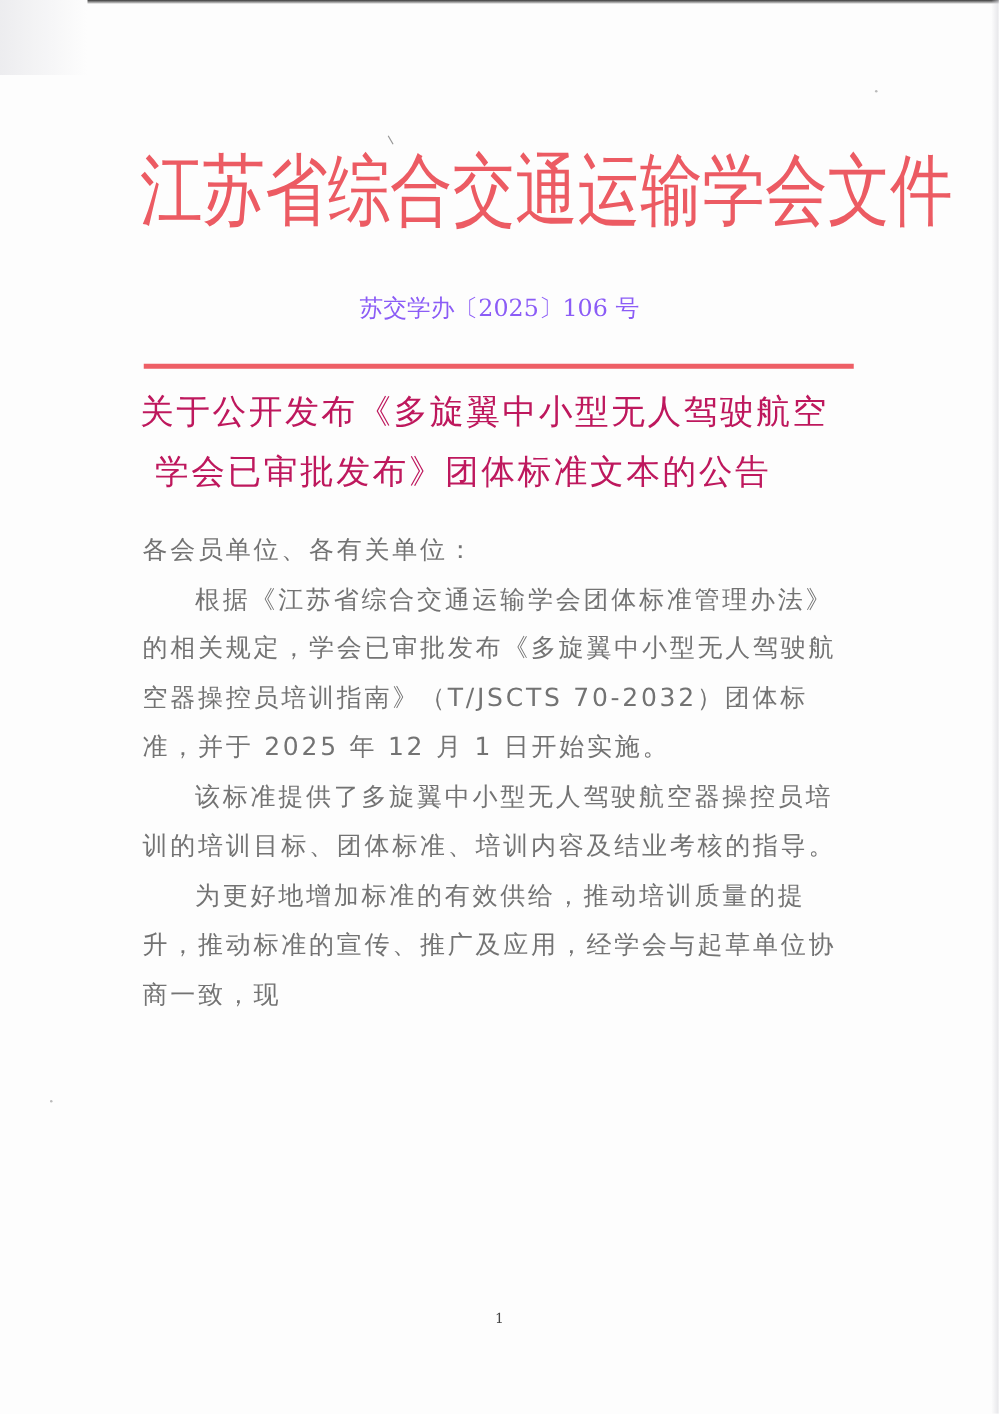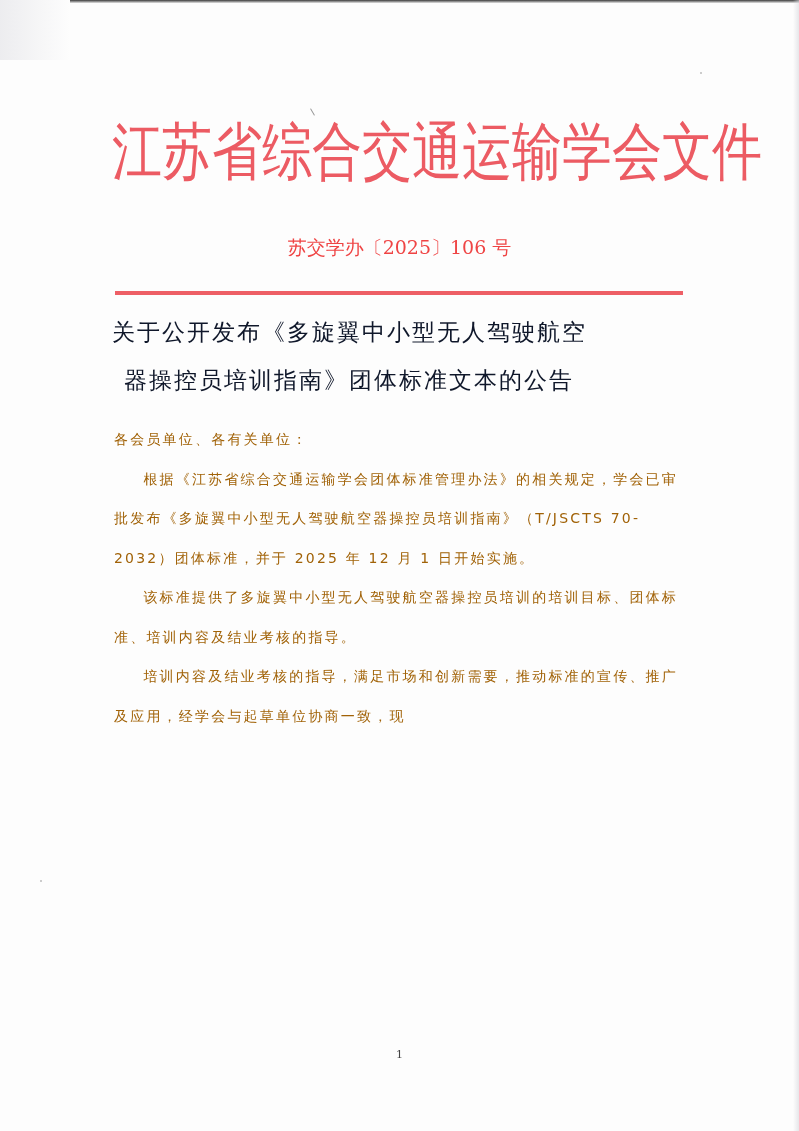--- a/index.html
+++ b/index.html
@@ -55,54 +55,54 @@
       transform-origin: left center;
     }
     .doc-number {
       position: absolute;
       left: 0;
       top: 232px;
       width: 799px;
       text-align: center;
       font-size: 19px;
       line-height: 30px;
-      color: #ef4444;
+      color: #8b5cf6;
       padding-left: 0;
     }
     .red-rule {
       position: absolute;
       left: 115px;
       top: 291px;
       width: 568px;
       height: 4px;
       background: #ee5f66;
     }
     .title {
       position: absolute;
       left: 112px;
       top: 308px;
       width: 580px;
-      font-family: Liberation Sans, sans-serif;
-      font-size: 23px;
+      font-family: Liberation Mono, monospace;
+      font-size: 27px;
       line-height: 48px;
-      color: #0f172a;
+      color: #be185d;
       letter-spacing: 2px;
     }
     .title .line2 {
       display: block;
       padding-left: 12px;
     }
     .body {
       position: absolute;
       left: 114px;
       top: 420px;
       width: 570px;
       font-family: "DejaVu Sans", sans-serif;
-      font-size: 14px;
-      color: #a16207;
+      font-size: 20px;
+      color: #737373;
       letter-spacing: 2.2px;
     }
     .body p {
       margin: 0;
       line-height: 39.5px;
     }
     .body p.indent {
       text-indent: 2.1em;
     }
     .salutation {
@@ -133,27 +133,27 @@
 <div class="right-edge"></div>
 
 <div class="masthead">江苏省综合交通运输学会文件</div>
 
 <div class="doc-number">苏交学办〔2025〕106 号</div>
 
 <div class="red-rule"></div>
 
 <div class="title">
   <span class="line1">关于公开发布《多旋翼中小型无人驾驶航空</span>
-  <span class="line2">器操控员培训指南》团体标准文本的公告</span>
+  <span class="line2">学会已审批发布》团体标准文本的公告</span>
 </div>
 
 <div class="body">
   <p class="salutation">各会员单位、各有关单位：</p>
   <p class="indent">根据《江苏省综合交通运输学会团体标准管理办法》的相关规定，学会已审批发布《多旋翼中小型无人驾驶航空器操控员培训指南》（T/JSCTS 70-2032）团体标准，并于 2025 年 12 月 1 日开始实施。</p>
   <p class="indent">该标准提供了多旋翼中小型无人驾驶航空器操控员培训的培训目标、团体标准、培训内容及结业考核的指导。</p>
-  <p class="indent">培训内容及结业考核的指导，满足市场和创新需要，推动标准的宣传、推广及应用，经学会与起草单位协商一致，现</p>
+  <p class="indent">为更好地增加标准的有效供给，推动培训质量的提升，推动标准的宣传、推广及应用，经学会与起草单位协商一致，现</p>
 </div>
 
 <div class="page-number">1</div>
 
 <div class="speck" style="left:312px;top:108px;width:1px;height:8px;background:#999;transform:rotate(-30deg);"></div>
 <div class="speck" style="left:700px;top:72px;"></div>
 <div class="speck" style="left:40px;top:880px;"></div>
 
 </body></html>

